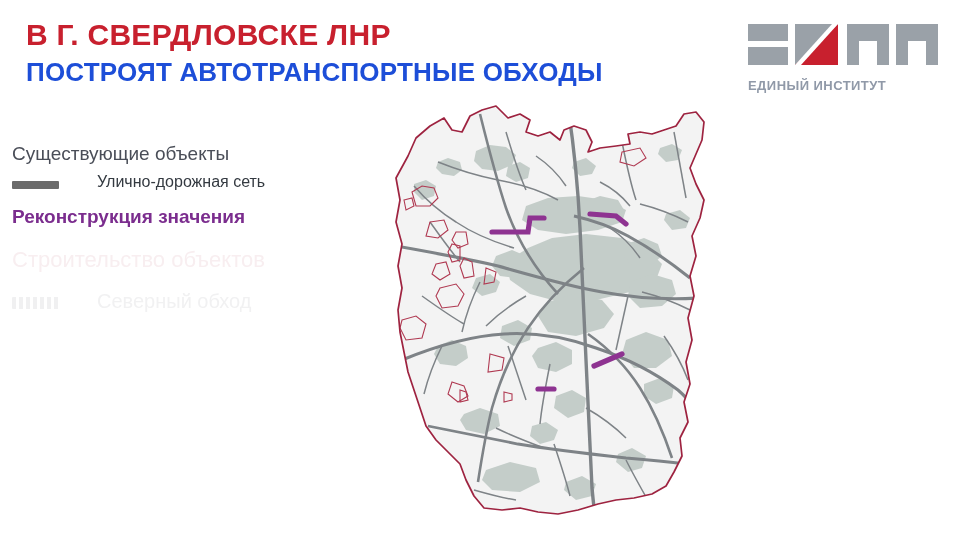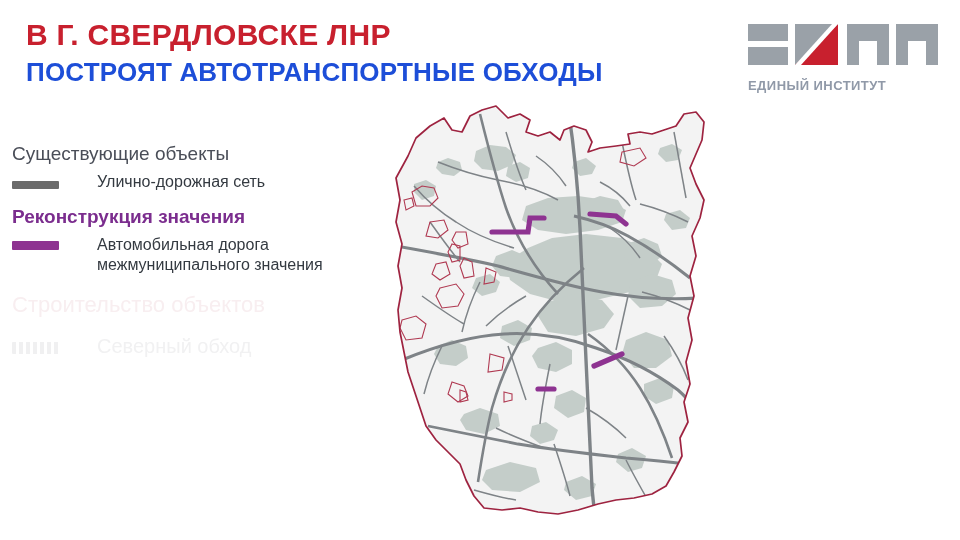--- a/index.html
+++ b/index.html
@@ -151,24 +151,20 @@
     <div class="legend-group">
       <p class="legend-heading gray">Существующие объекты</p>
       <div class="legend-row">
         <span class="swatch gray"></span>
         <span class="legend-label">Улично-дорожная сеть</span>
       </div>
     </div>
 
     <div class="legend-group">
       <p class="legend-heading purple">Реконструкция значения</p>
-      <div class="legend-row top-align">
-        <span class="swatch purple"></span>
-        <span class="legend-label" style="max-width:290px;">Автомобильная дорога межмуниципального значения</span>
-      </div>
     </div>
 
     <div class="legend-group" id="construction-block">
       <p class="legend-heading faded-red" id="construction-heading">Строительство объектов</p>
       <div class="legend-row" id="north-bypass-row">
         <span class="swatch dashed-faded"></span>
         <span class="legend-label faded" id="north-bypass-label">Северный обход</span>
       </div>
     </div>
 

